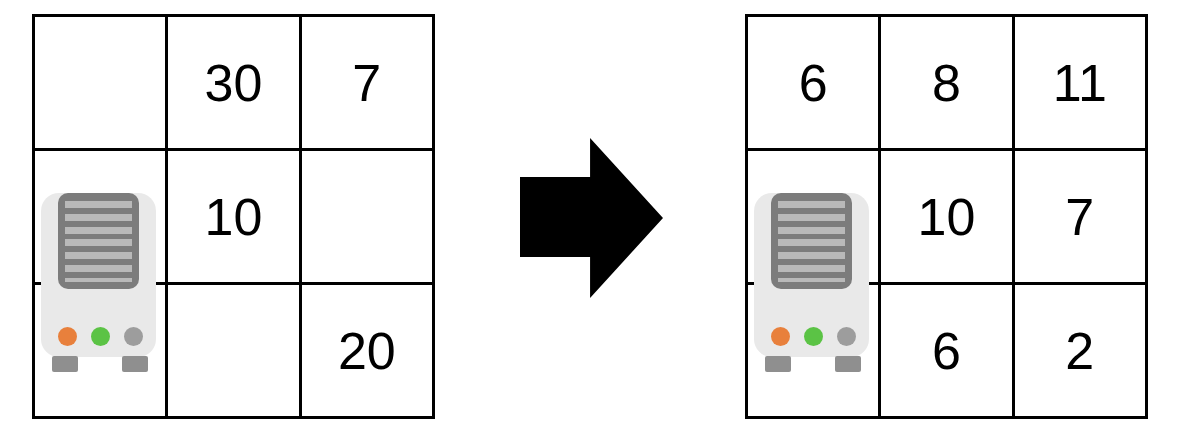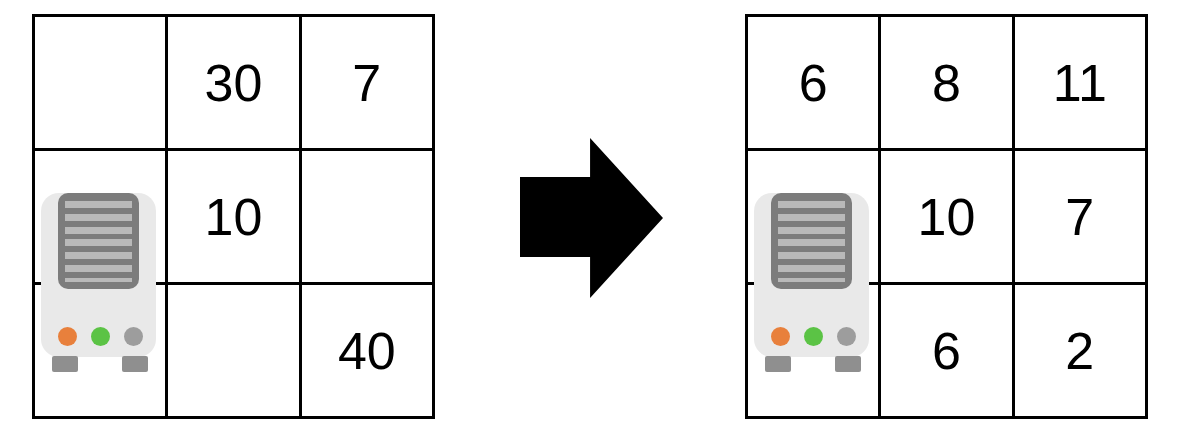--- a/index.html
+++ b/index.html
@@ -92,21 +92,21 @@
 
 <div class="grid grid-before">
   <div class="cell"></div>
   <div class="cell">30</div>
   <div class="cell">7</div>
   <div class="cell"></div>
   <div class="cell">10</div>
   <div class="cell"></div>
   <div class="cell"></div>
   <div class="cell"></div>
-  <div class="cell">40</div>
+  <div class="cell">20</div>
 
   <div class="server-icon">
     <div class="server-body">
       <div class="server-grille">
         <div class="server-stripes"></div>
       </div>
       <div class="server-lights">
         <span class="dot" style="background: rgb(232, 128, 60);"></span>
         <span class="dot" style="background: rgb(91, 195, 69);"></span>
         <span class="dot" style="background: rgb(157, 157, 157);"></span>

